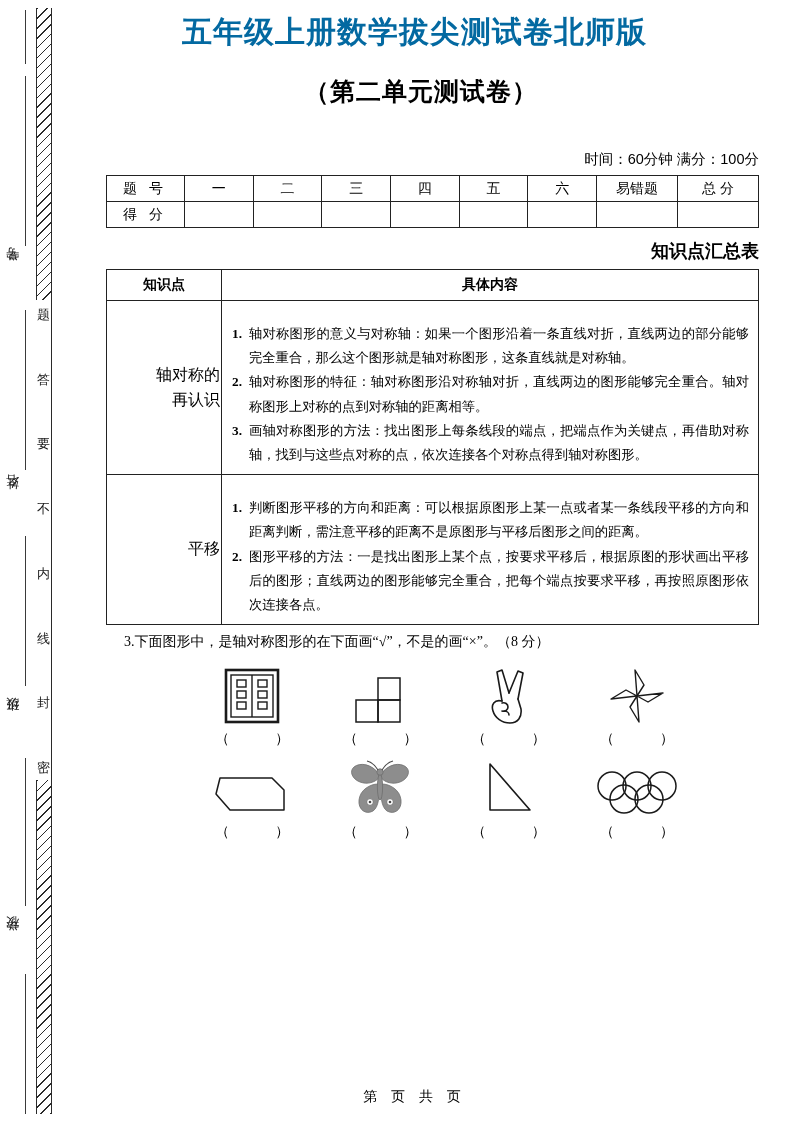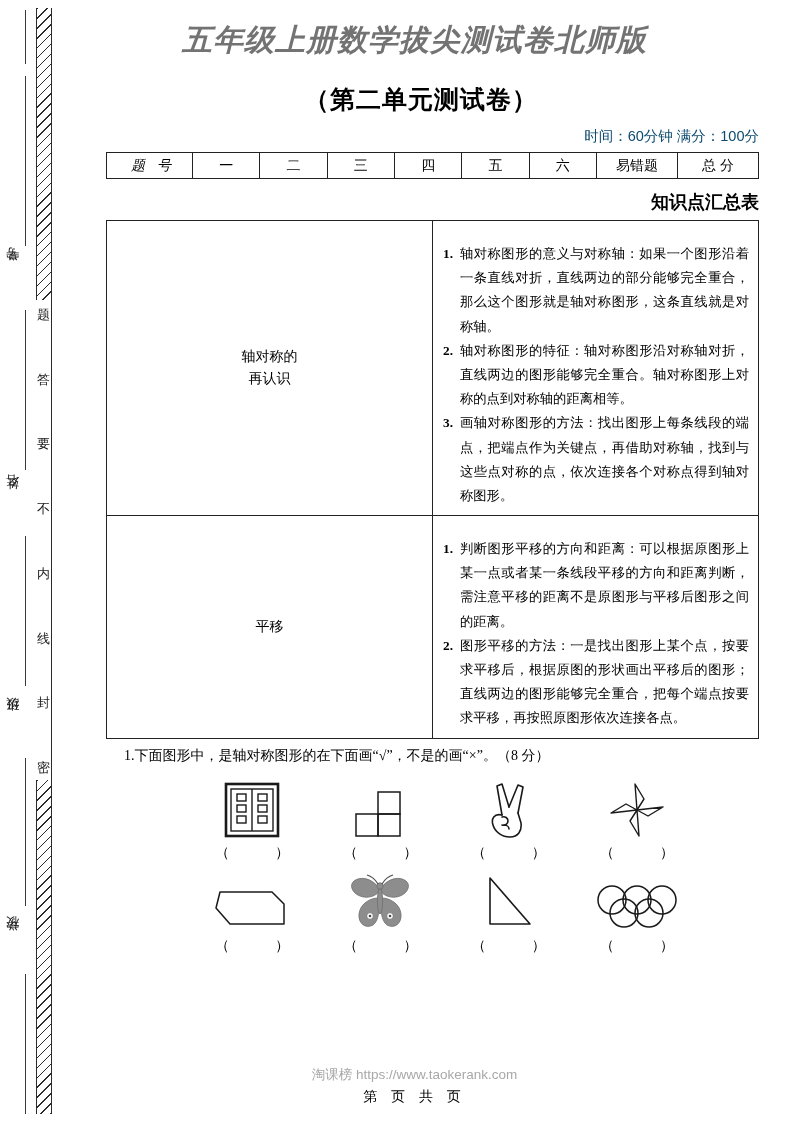--- a/index.html
+++ b/index.html
@@ -88,42 +88,41 @@
     left: 62px; top: 0;
     width: 731px; height: 1122px;
   }
 
   #doc-title {
     text-align: center;
     font-family: "Liberation Sans", "DejaVu Sans", sans-serif;
     font-weight: bold;
     font-size: 30px;
     letter-spacing: 1px;
-    margin: 20px 0 0 0;
+    margin: 12px 0 0 0;
     padding-right: 26px;
-    color: #737373;
-    font-style: italic;
+    color: #0369a1;
   }
   #doc-subtitle {
     text-align: center;
     font-family: "Liberation Sans", "DejaVu Sans", sans-serif;
     font-weight: bold;
     font-size: 25px;
     letter-spacing: 1px;
     margin: 22px 0 0 0;
     padding-right: 13px;
     color: #000;
   }
 
   #exam-meta {
     text-align: right;
     font-family: "Liberation Sans", "DejaVu Sans", sans-serif;
     font-size: 14.5px;
-    margin: 11px 34px 6px 0;
-    color: #0c4a6e;
+    margin: 42px 34px 6px 0;
+    color: #000000;
   }
 
   .sheet {
     margin: 0 34px 0 44px;
   }
 
   
   table.score-table {
     width: 100%;
     border-collapse: collapse;
@@ -134,22 +133,21 @@
     height: 23px;
     text-align: center;
     vertical-align: middle;
     font-family: "Liberation Sans", "DejaVu Sans", sans-serif;
     font-size: 14px;
     color: #000;
   }
   table.score-table td.lead {
     width: 76px;
     letter-spacing: 4px;
-    padding-left: 8px;
-    font-style: italic;
+    padding-left: 0;
   }
   table.score-table td.wide { width: 78px; }
 
   
   #kp-caption {
     text-align: right;
     font-family: "Liberation Sans", "DejaVu Sans", sans-serif;
     font-weight: bold;
     font-size: 18px;
     margin: 11px 0 6px 0;
@@ -167,22 +165,22 @@
   table.kp-table th {
     font-family: "Liberation Sans", "DejaVu Sans", sans-serif;
     font-weight: bold;
     font-size: 14px;
     height: 28px;
     text-align: center;
     color: #000;
   }
   th.kp-head-name { width: 112px; }
   td.kp-name {
-    text-align: center;
-    font-size: 14px;
+    text-align: right;
+    font-size: 16px;
     font-family: "Liberation Serif", "DejaVu Serif", serif;
     line-height: 1.55;
     color: #000;
   }
   td.kp-body {
     padding: 21px 9px 7px 10px;
   }
   ol.kp-list {
     margin: 0;
     padding: 0;
@@ -321,27 +319,42 @@
         <td class="lead">题 号</td>
         <td>一</td>
         <td>二</td>
         <td>三</td>
         <td>四</td>
         <td>五</td>
         <td>六</td>
         <td class="wide">易错题</td>
         <td class="wide">总 分</td>
       </tr>
+      <tr>
+        <td class="lead">得 分</td>
+        <td></td>
+        <td></td>
+        <td></td>
+        <td></td>
+        <td></td>
+        <td></td>
+        <td></td>
+        <td></td>
+      </tr>
     </tbody>
       </table>
 
     <div id="kp-caption">知识点汇总表</div>
 
     <table class="kp-table">
       <tbody>
+          <tr>
+        <th class="kp-head-name">知识点</th>
+        <th>具体内容</th>
+      </tr>
       <tr>
         <td class="kp-name">
           <div>轴对称的</div>
           <div>再认识</div>
         </td>
         <td class="kp-body">
           <ol class="kp-list">
             <li>轴对称图形的意义与对称轴：如果一个图形沿着一条直线对折，直线两边的部分能够完全重合，那么这个图形就是轴对称图形，这条直线就是对称轴。</li>
             <li>轴对称图形的特征：轴对称图形沿对称轴对折，直线两边的图形能够完全重合。轴对称图形上对称的点到对称轴的距离相等。</li>
             <li>画轴对称图形的方法：找出图形上每条线段的端点，把端点作为关键点，再借助对称轴，找到与这些点对称的点，依次连接各个对称点得到轴对称图形。</li>
@@ -355,21 +368,21 @@
         <td class="kp-body">
           <ol class="kp-list">
             <li>判断图形平移的方向和距离：可以根据原图形上某一点或者某一条线段平移的方向和距离判断，需注意平移的距离不是原图形与平移后图形之间的距离。</li>
             <li>图形平移的方法：一是找出图形上某个点，按要求平移后，根据原图的形状画出平移后的图形；直线两边的图形能够完全重合，把每个端点按要求平移，再按照原图形依次连接各点。</li>
           </ol>
         </td>
       </tr>
     </tbody>
       </table>
 
-    <div id="q1-text">1.下面图形中，是轴对称图形的在下面画“√”，不是的画“×”。（8 分）</div>
+    <div id="q1-text">3.下面图形中，是轴对称图形的在下面画“√”，不是的画“×”。（8 分）</div>
 
     <div class="figure-grid">
 
       <div class="figure-cell">
         <div class="figure-art">
           <svg width="58" height="58" viewBox="0 0 58 58">
             <rect x="3" y="3" width="52" height="52" fill="none" stroke="#1a1a1a" stroke-width="2.6"></rect>
             <rect x="8" y="8" width="42" height="42" fill="none" stroke="#1a1a1a" stroke-width="1.4"></rect>
             <line x1="29" y1="8" x2="29" y2="50" stroke="#1a1a1a" stroke-width="1.4"></line>
             <rect x="14" y="13" width="9" height="7" fill="none" stroke="#1a1a1a" stroke-width="1.4"></rect>
@@ -482,15 +495,14 @@
               <circle cx="54" cy="31" r="14"></circle>
             </g>
           </svg>
         </div>
         <div class="figure-blank">（　）</div>
       </div>
 
     </div>
   </div>
 
-  <div id="watermark">淘课榜 https://www.taokerank.com</div>
   <div id="page-footer">第 页 共 页</div>
 </div>
 
 </body></html>

